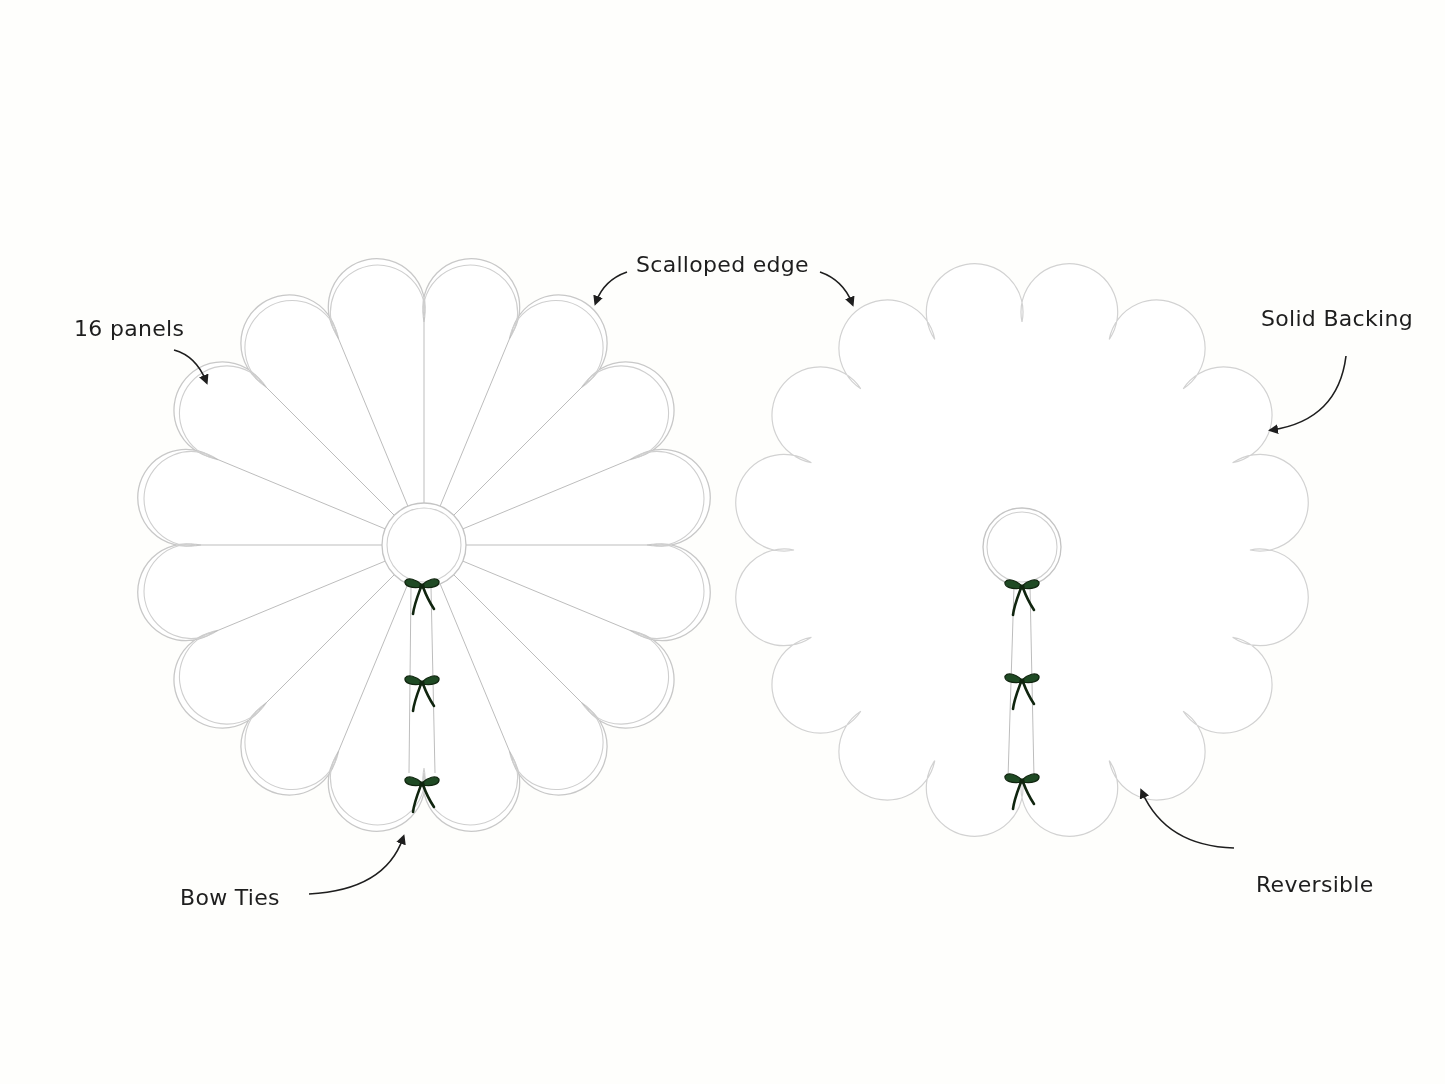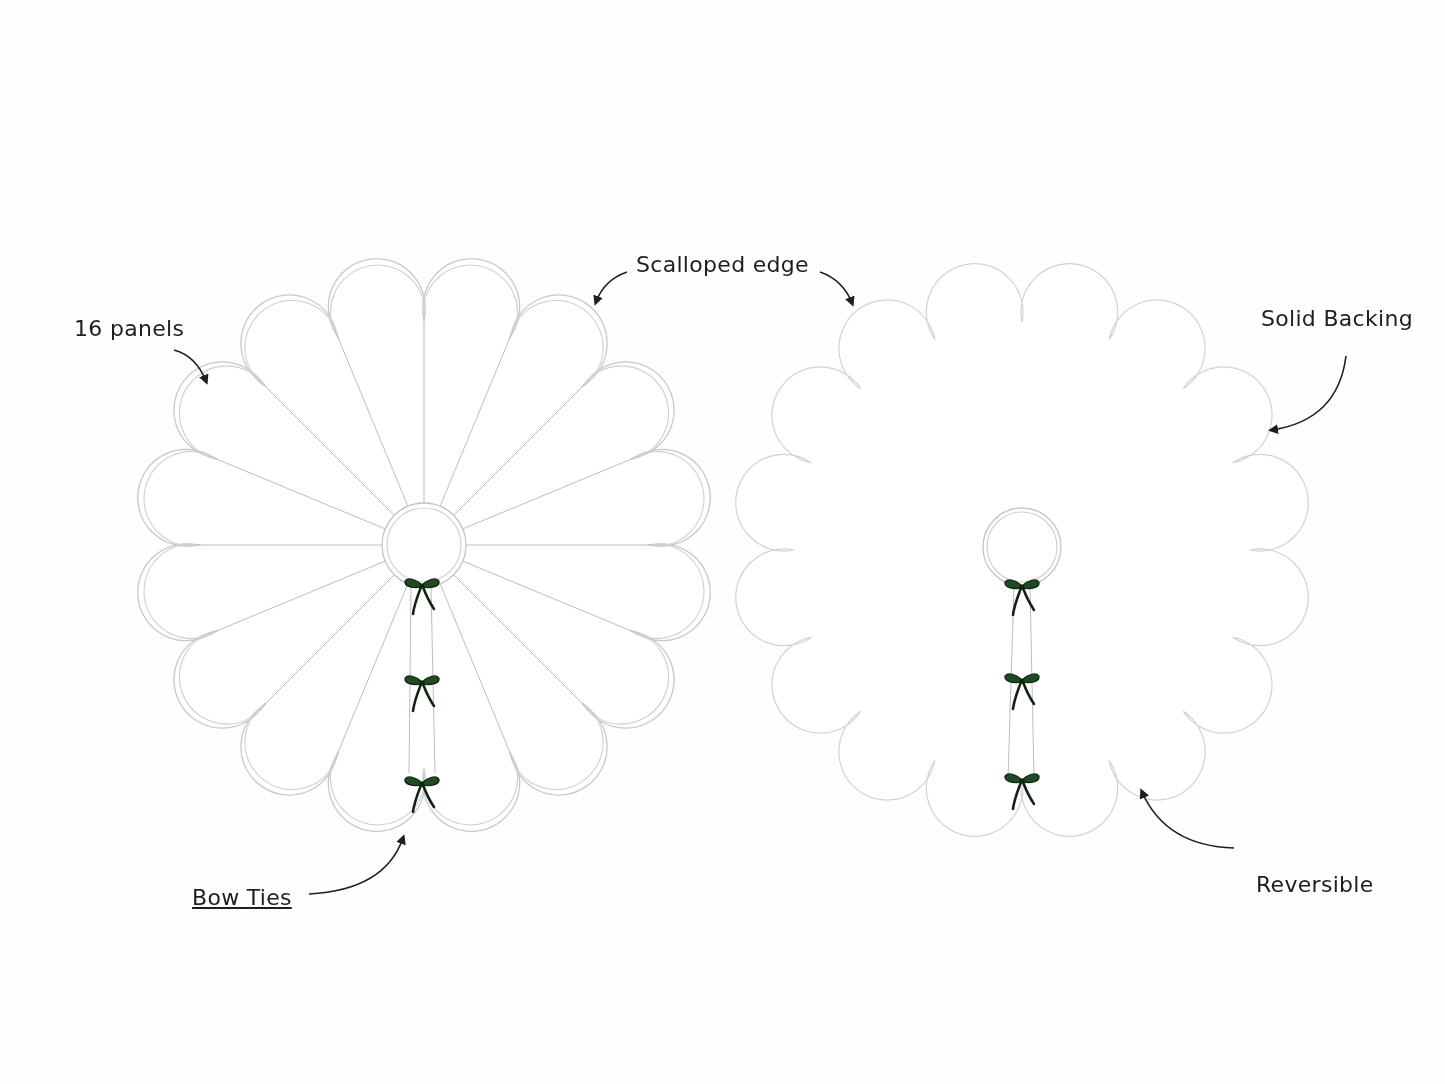--- a/index.html
+++ b/index.html
@@ -118,14 +118,14 @@
     <path d="M820,272 Q843,280 852,303" marker-end="url(#arrowhead)"></path>
     <path d="M1346,356 Q1338,420 1272,430" marker-end="url(#arrowhead)"></path>
     <path d="M309,894 Q385,890 403,838" marker-end="url(#arrowhead)"></path>
     <path d="M1234,848 Q1166,846 1142,792" marker-end="url(#arrowhead)"></path>
   </g>
 </svg>
 
 <div class="label" style="left:53px; top:316px;margin-left:21px;">16 panels</div>
 <div class="label" style="left:636px; top:252px;">Scalloped edge</div>
 <div class="label" style="left:1261px; top:306px;">Solid Backing</div>
-<div class="label" style="left:192px; top:885px;text-decoration:underline;">Bow Ties</div>
+<div class="label" style="left:180px; top:885px;">Bow Ties</div>
 <div class="label" style="left:1256px; top:872px;">Reversible</div>
 
 </body></html>

